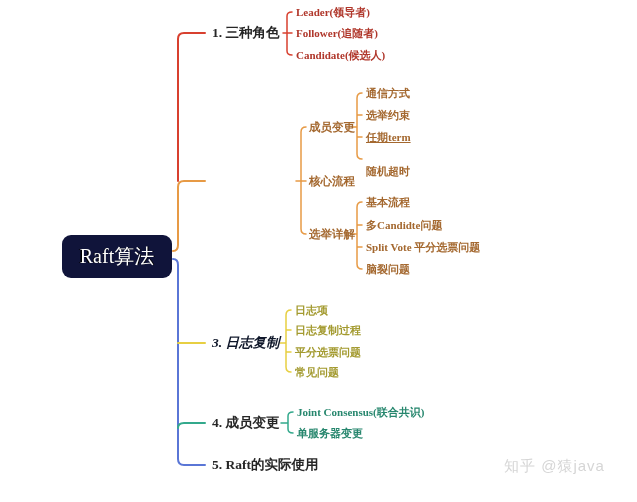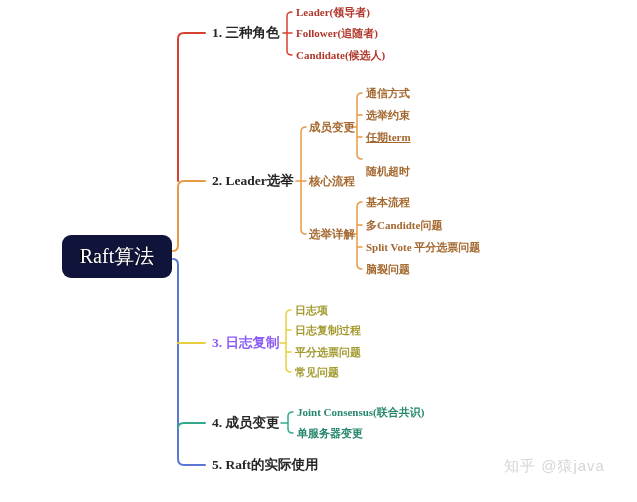--- a/index.html
+++ b/index.html
@@ -54,36 +54,35 @@
   </svg>
 
   <div class="root-node" style="background: rgb(16, 20, 58);">Raft算法</div>
   <div style="position:absolute;left:62px;top:235px;width:110px;height:43px;border-radius:9px;color:#fff;display:flex;align-items:center;justify-content:center;font-size:20px;pointer-events:none;">Raft算法</div>
 
   <div class="node lvl1" style="left: 212px; top: 24px; color: rgb(38, 38, 38);">1. 三种角色</div>
   <div class="node leaf" style="left: 296px; top: 5px; color: rgb(176, 55, 43);">Leader(领导者)</div>
   <div class="node leaf" style="left: 296px; top: 26px; color: rgb(176, 55, 43);">Follower(追随者)</div>
   <div class="node leaf" style="left: 296px; top: 48px; color: rgb(176, 55, 43);">Candidate(候选人)</div>
 
-  <div class="node lvl1" style="left: 212px; top: 172px; color: rgb(38, 38, 38);">2. Leader选举</div>
   <div class="node lvl2" style="left: 309px; top: 120px; color: rgb(164, 104, 47);">成员变更</div>
   <div class="node lvl2" style="left: 309px; top: 174px; color: rgb(164, 104, 47);">核心流程</div>
   <div class="node lvl2" style="left: 309px; top: 227px; color: rgb(164, 104, 47);">选举详解</div>
 
   <div class="node leaf" style="left: 366px; top: 86px; color: rgb(164, 104, 47);">通信方式</div>
   <div class="node leaf" style="left: 366px; top: 108px; color: rgb(164, 104, 47);">选举约束</div>
   <div class="node leaf" style="left: 366px; top: 130px; color: rgb(164, 104, 47); text-decoration: underline;">任期term</div>
   <div class="node leaf" style="left: 366px; top: 152px; color: rgb(164, 104, 47); margin-top: 12px;">随机超时</div>
 
   <div class="node leaf" style="left: 366px; top: 195px; color: rgb(164, 104, 47);">基本流程</div>
   <div class="node leaf" style="left: 366px; top: 218px; color: rgb(164, 104, 47);">多Candidte问题</div>
   <div class="node leaf" style="left: 366px; top: 240px; color: rgb(164, 104, 47);">Split Vote 平分选票问题</div>
   <div class="node leaf" style="left: 366px; top: 262px; color: rgb(164, 104, 47);">脑裂问题</div>
 
-  <div class="node lvl1" style="left: 212px; top: 334px; color: #8b5cf6;">3. 日志复制</div>
+  <div class="node lvl1" style="left: 212px; top: 334px; color: #0f172a; font-style: italic;">3. 日志复制</div>
   <div class="node leaf" style="left: 295px; top: 303px; color: rgb(163, 154, 47);">日志项</div>
   <div class="node leaf" style="left: 295px; top: 323px; color: rgb(163, 154, 47);">日志复制过程</div>
   <div class="node leaf" style="left: 295px; top: 345px; color: rgb(163, 154, 47);">平分选票问题</div>
   <div class="node leaf" style="left: 295px; top: 365px; color: rgb(163, 154, 47);">常见问题</div>
 
   <div class="node lvl1" style="left: 212px; top: 414px; color: rgb(38, 38, 38);">4. 成员变更</div>
   <div class="node leaf" style="left: 297px; top: 405px; color: rgb(39, 135, 110);">Joint Consensus(联合共识)</div>
   <div class="node leaf" style="left: 297px; top: 426px; color: rgb(39, 135, 110); text-align: right;">单服务器变更</div>
 
   <div class="node lvl1" style="left: 212px; top: 456px; color: rgb(38, 38, 38);">5. Raft的实际使用</div>

